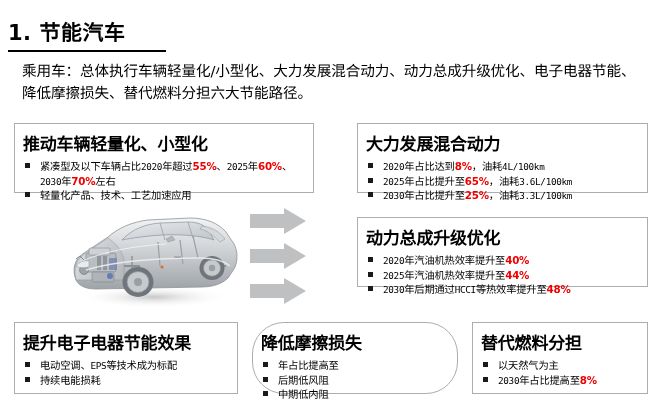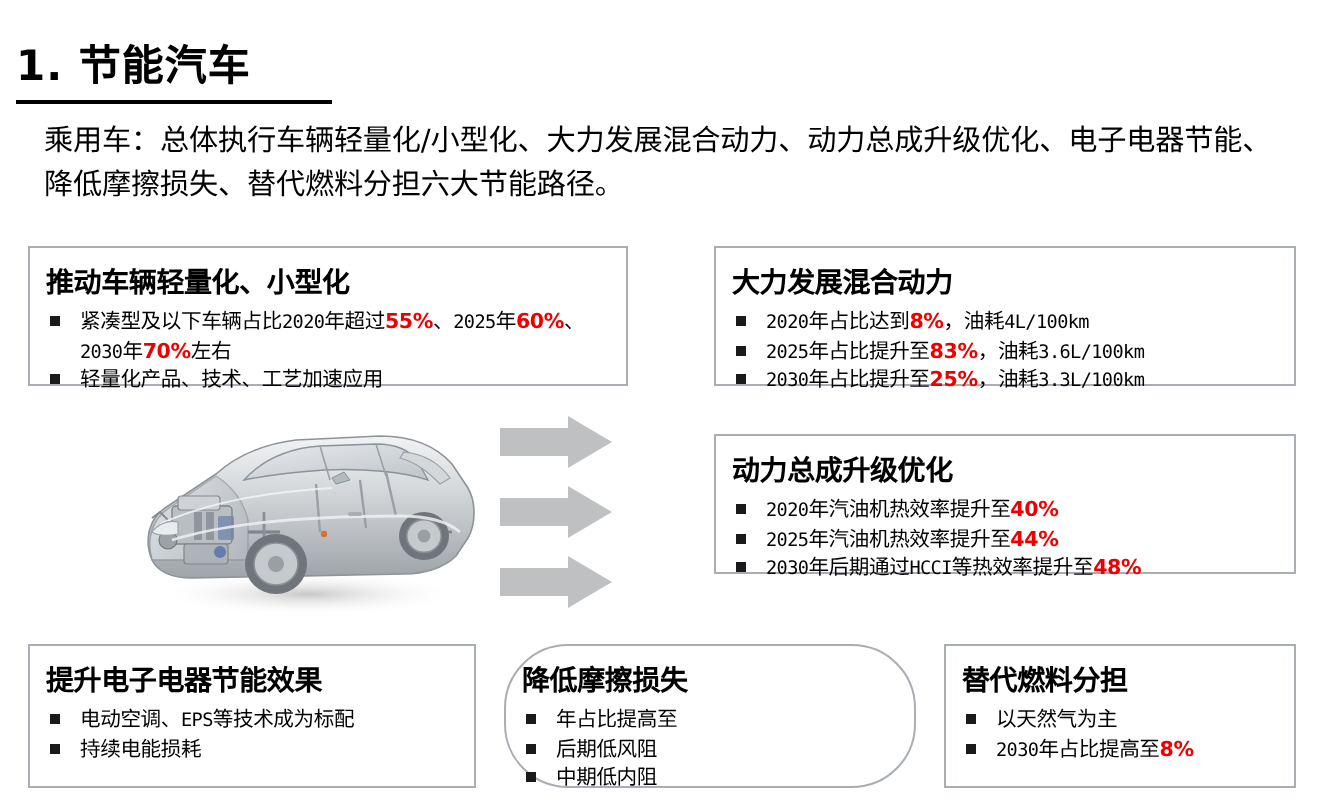--- a/index.html
+++ b/index.html
@@ -54,21 +54,21 @@
   }
 
   
   .box {
     position: absolute;
     background: #ffffff;
     border: 1px solid #a9adb4;
     box-sizing: border-box;
   }
   .box-title {
-    font-size: 14px;
+    font-size: 17px;
     font-weight: bold;
     letter-spacing: -0.2px;
     white-space: nowrap;
   }
   ul.bullets {
     list-style: none;
     margin: 4px 0 0 0;
     padding: 0;
   }
   ul.bullets li {
@@ -250,21 +250,21 @@
 
   <div class="box" id="box-hybrid">
     <div class="box-title">大力发展混合动力</div>
     <ul class="bullets">
       <li>
         <span class="sq"></span>
         <span class="num">2020</span><span>年占比达到</span><span class="hl">8%</span><span>，油耗</span><span class="num">4L/100km</span>
       </li>
       <li>
         <span class="sq"></span>
-        <span class="num">2025</span><span>年占比提升至</span><span class="hl">83%</span><span>，油耗</span><span class="num">3.6L/100km</span>
+        <span class="num">2025</span><span>年占比提升至</span><span class="hl">65%</span><span>，油耗</span><span class="num">3.6L/100km</span>
       </li>
       <li>
         <span class="sq"></span>
         <span class="num">2030</span><span>年占比提升至</span><span class="hl">25%</span><span>，油耗</span><span class="num">3.3L/100km</span>
       </li>
     </ul>
   </div>
 
   <div class="box" id="box-powertrain">
     <div class="box-title">动力总成升级优化</div>

